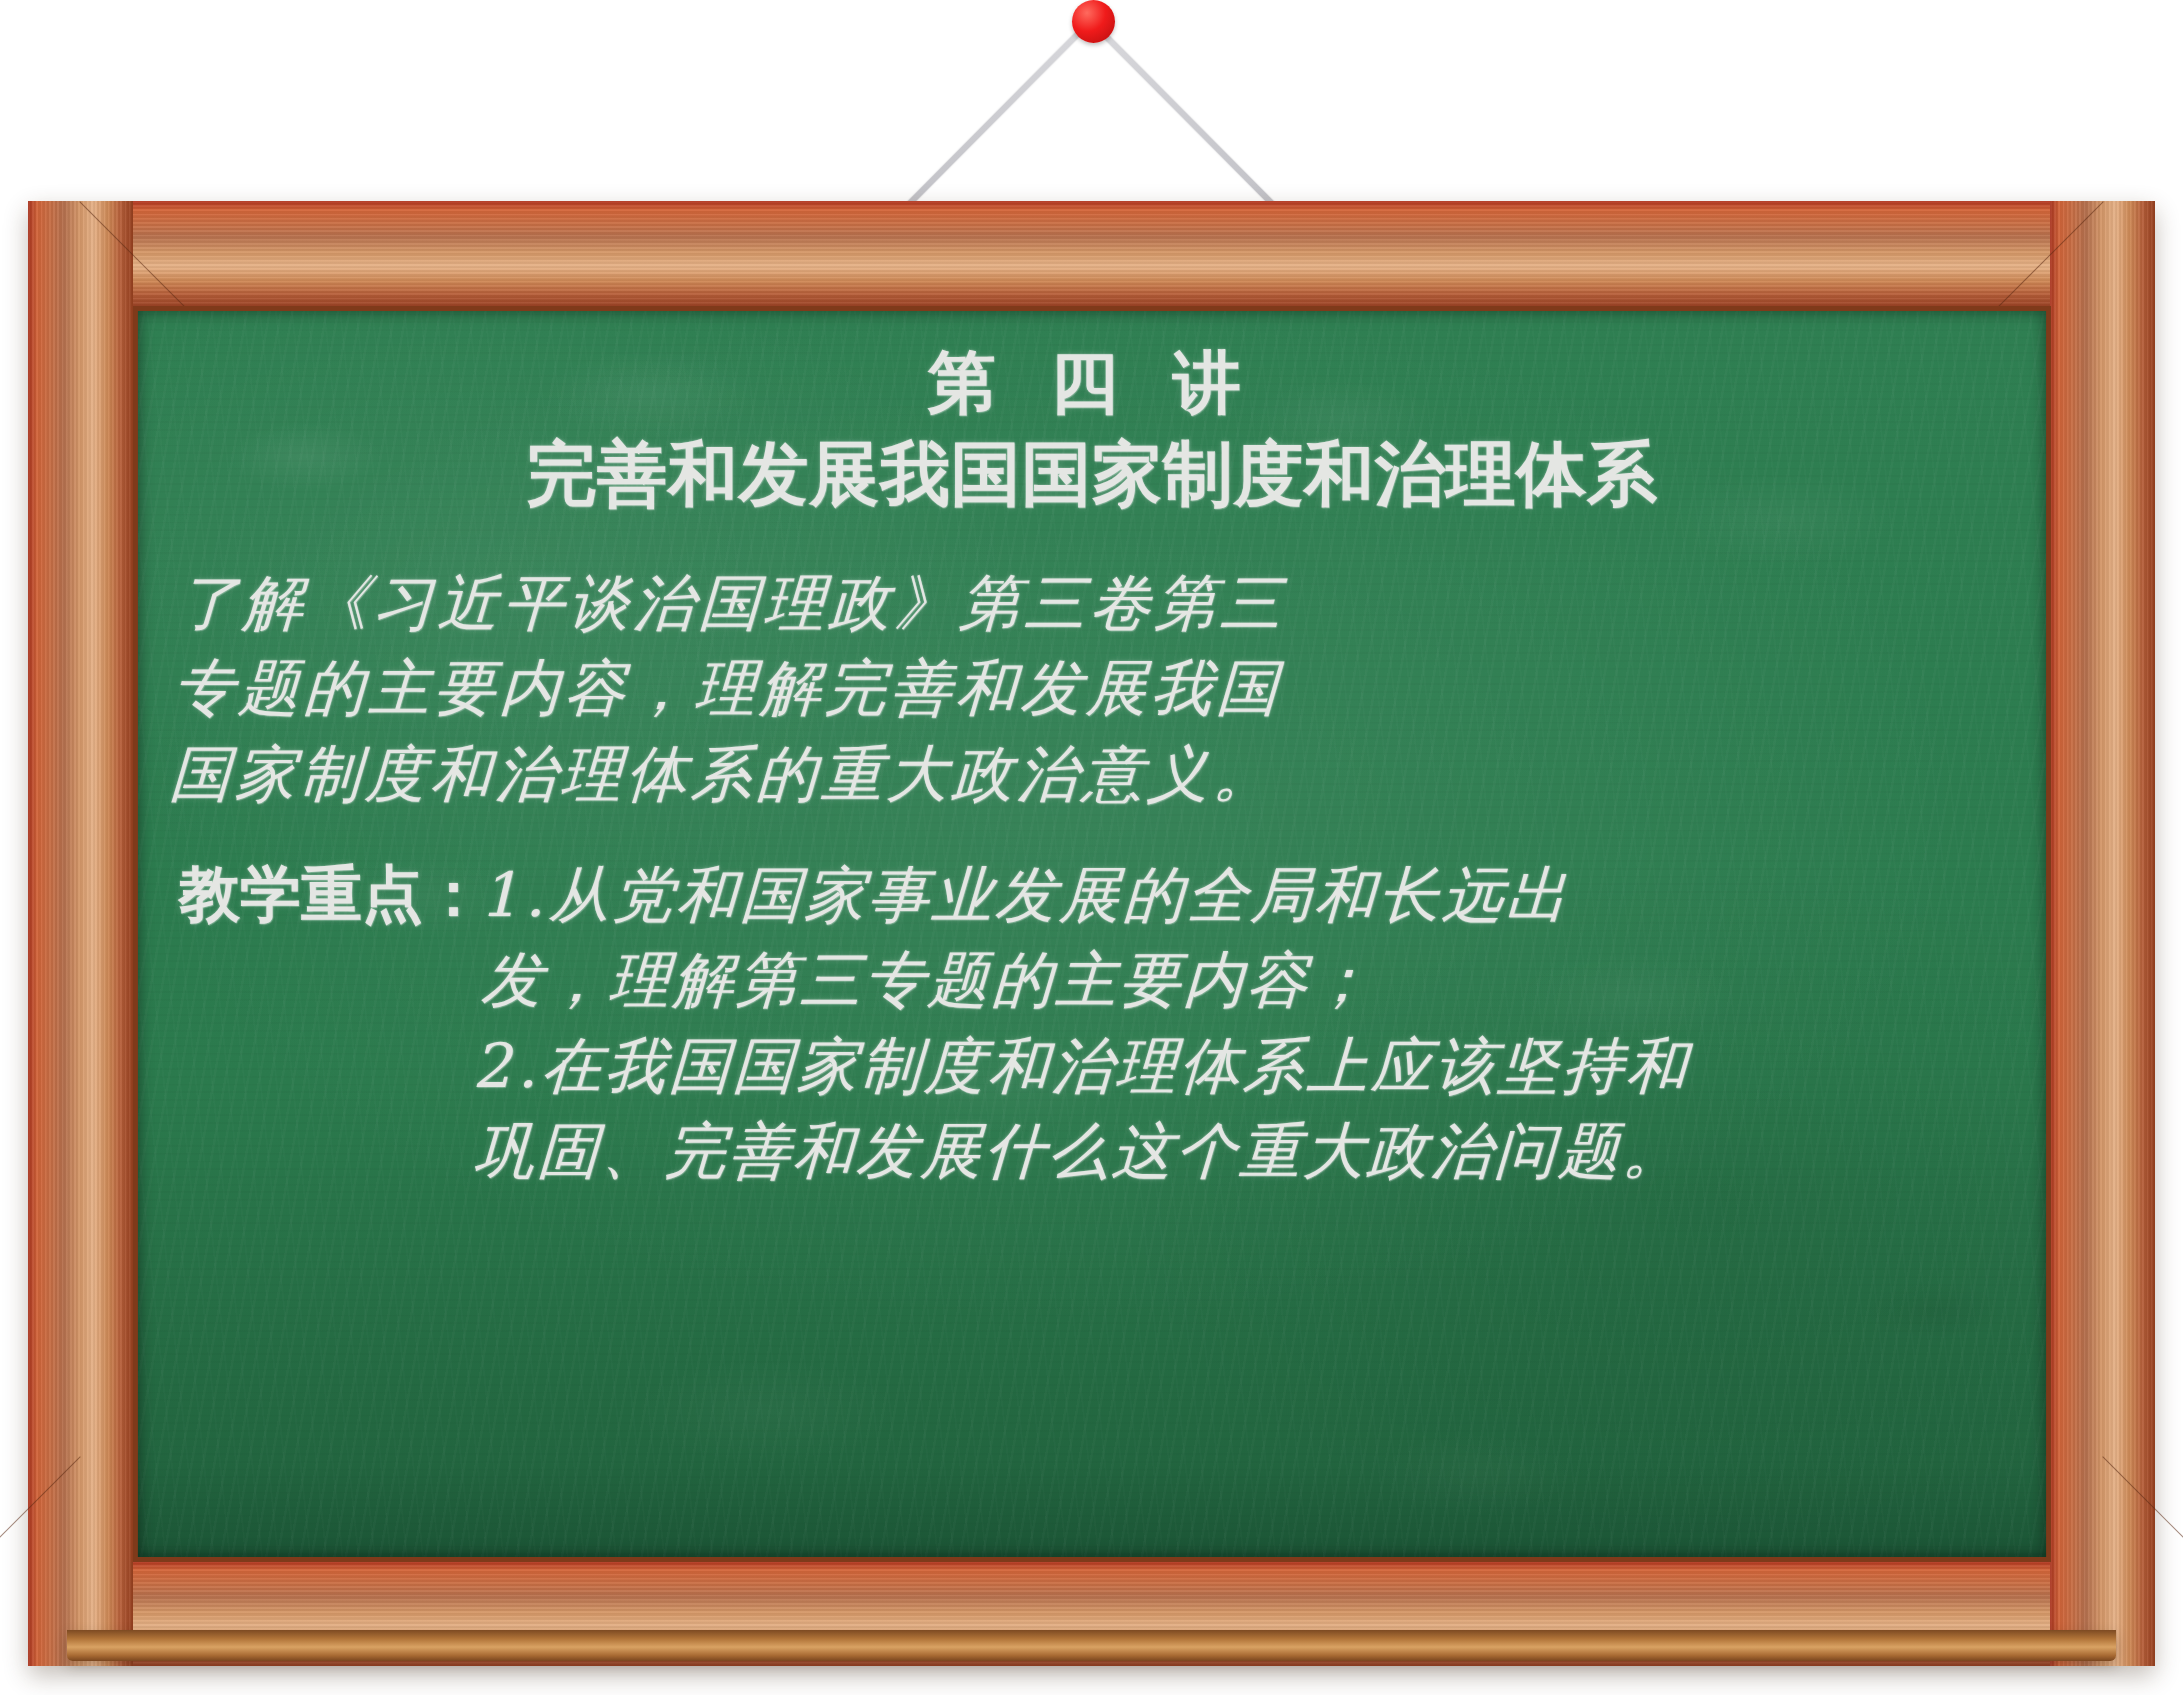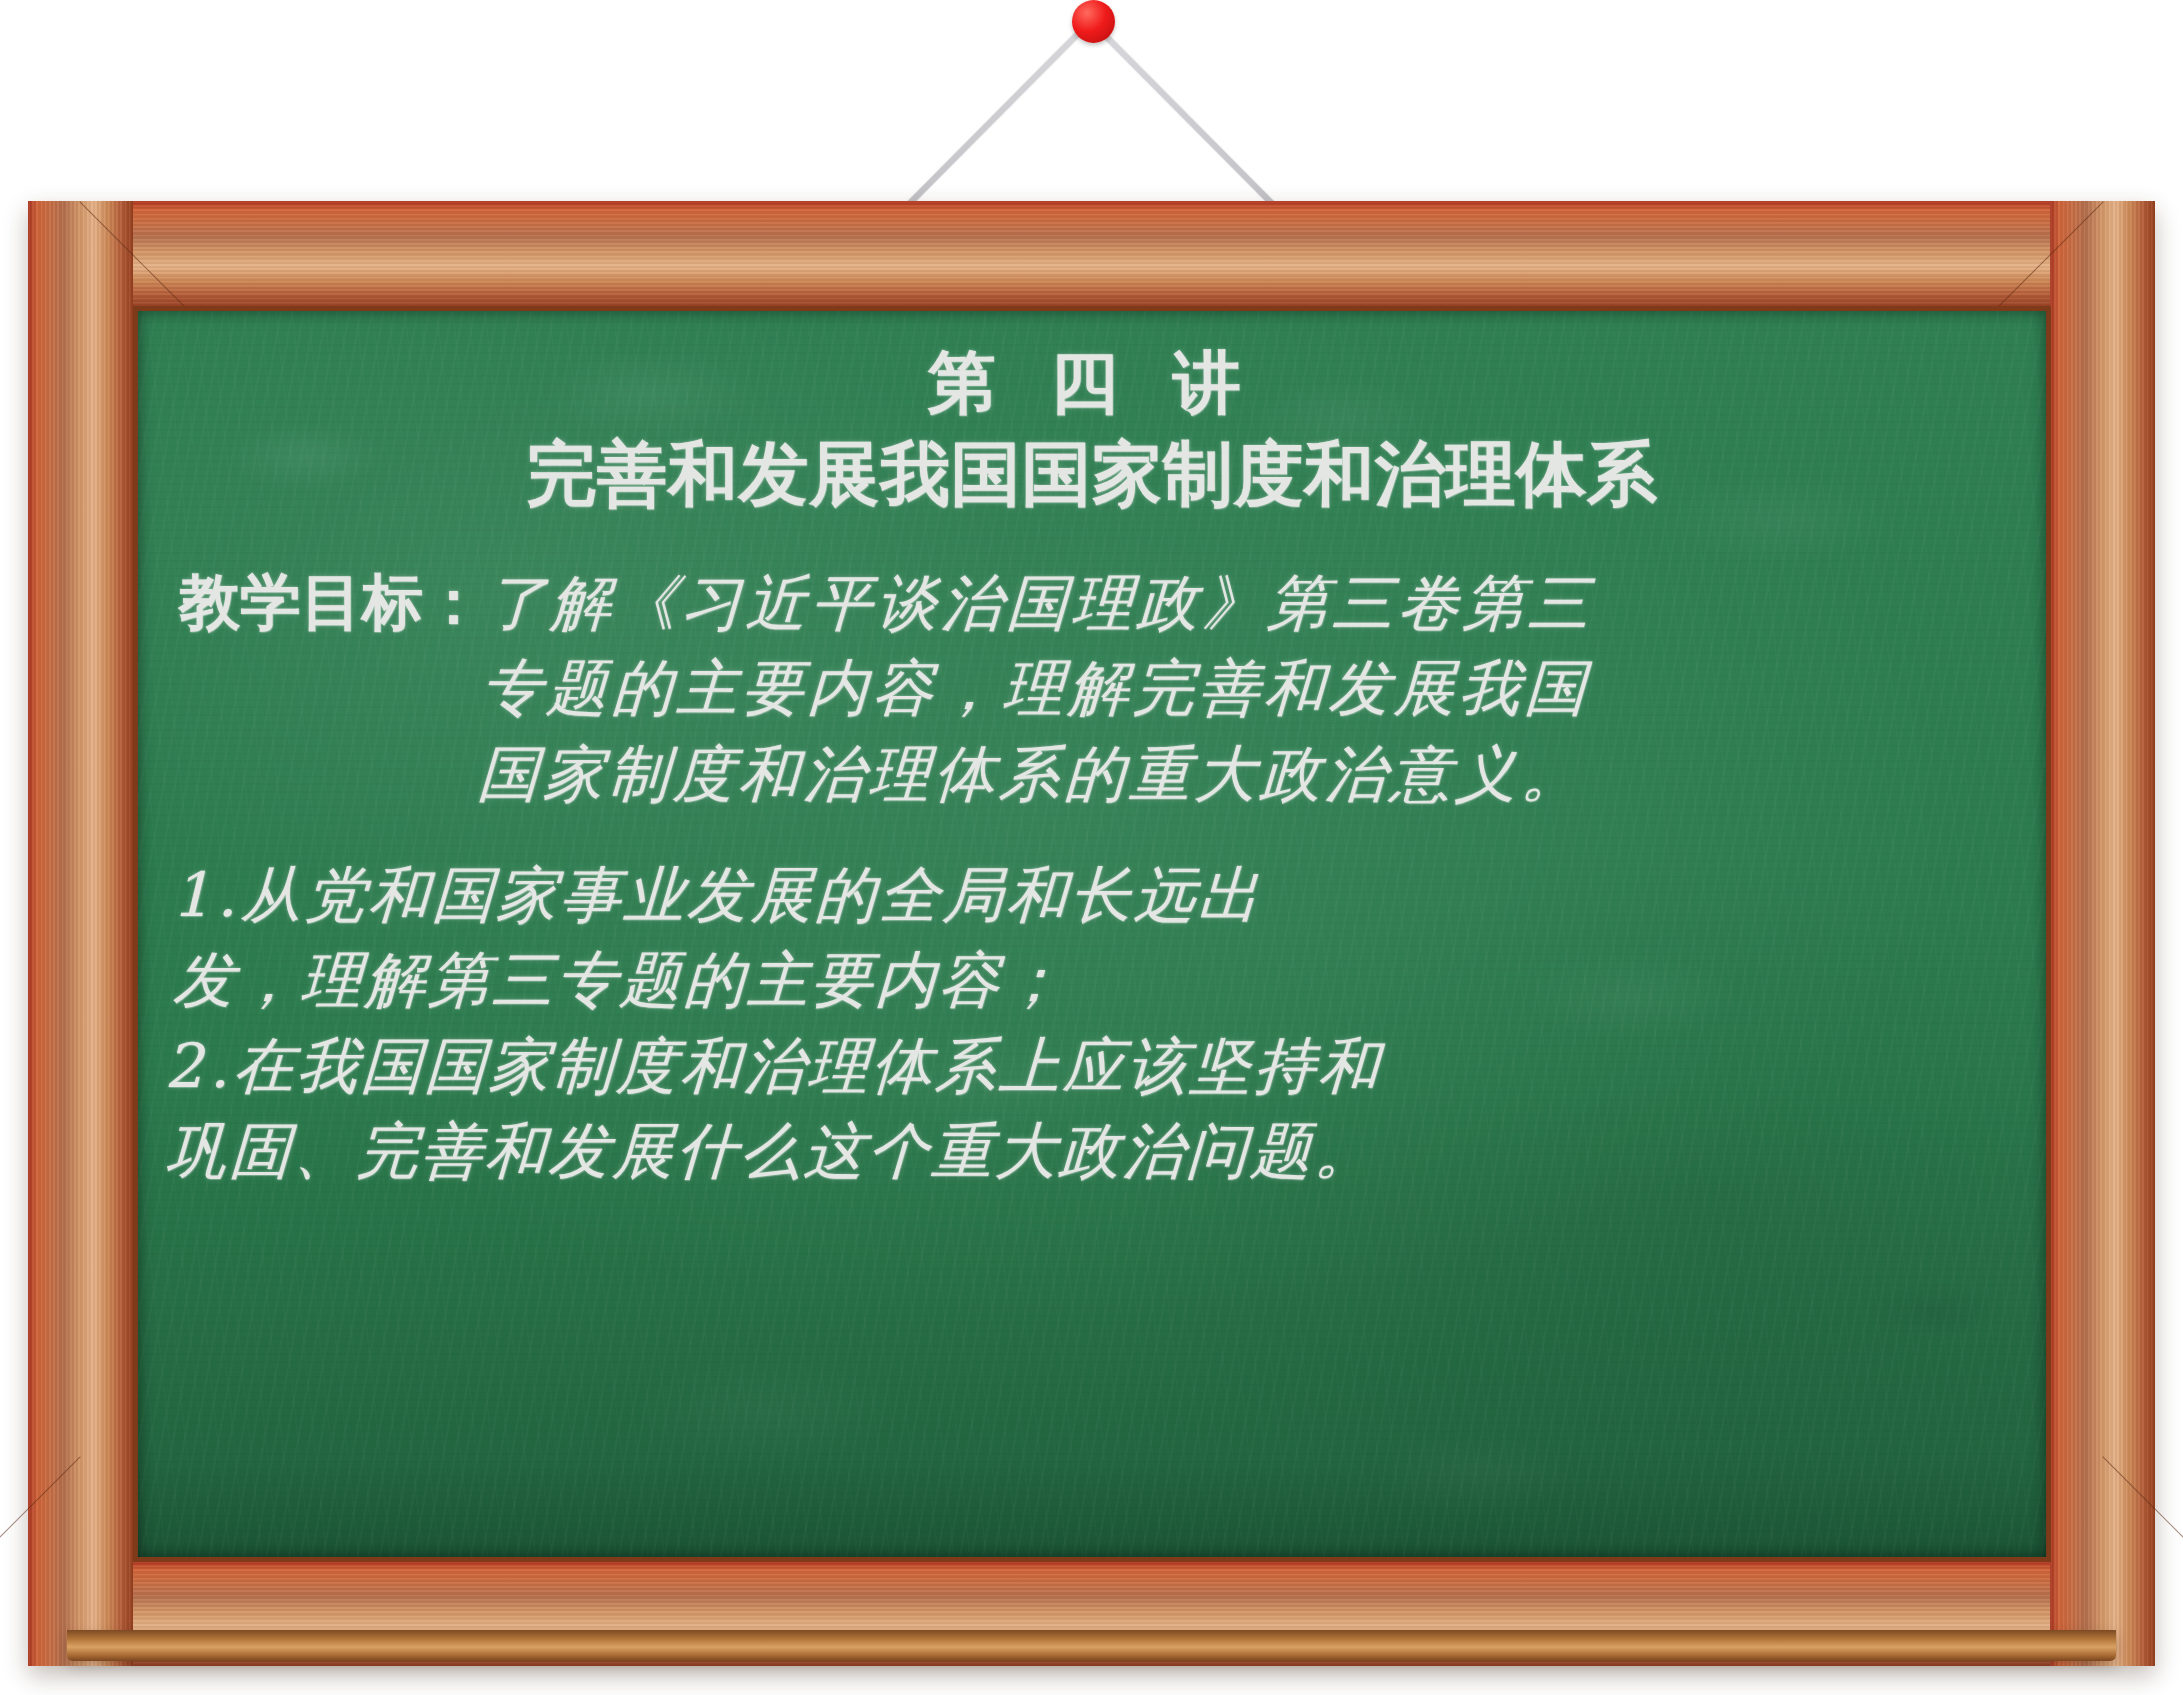--- a/index.html
+++ b/index.html
@@ -252,29 +252,29 @@
 
     <div id="chalkboard">
 
       <div id="content">
 
         <div class="title-line chalk">第 四 讲</div>
 
         <div class="subtitle-line chalk">完善和发展我国国家制度和治理体系</div>
 
         <div class="block first">
-          <div class="block-label chalk">教学目标：</div>
           <div class="block-body chalk">
             <div class="body-line">了解《习近平谈治国理政》第三卷第三</div>
             <div class="body-line">专题的主要内容，理解完善和发展我国</div>
             <div class="body-line">国家制度和治理体系的重大政治意义。</div>
           </div>
         </div>
 
         <div class="block second">
+          <div class="block-label chalk">教学重点：</div>
           <div class="block-body chalk">
             <div class="body-line numbered">1.从党和国家事业发展的全局和长远出</div>
             <div class="body-line numbered">发，理解第三专题的主要内容；</div>
             <div class="body-line numbered">2.在我国国家制度和治理体系上应该坚持和</div>
             <div class="body-line numbered">巩固、完善和发展什么这个重大政治问题。</div>
           </div>
         </div>
 
       </div>
     </div>

